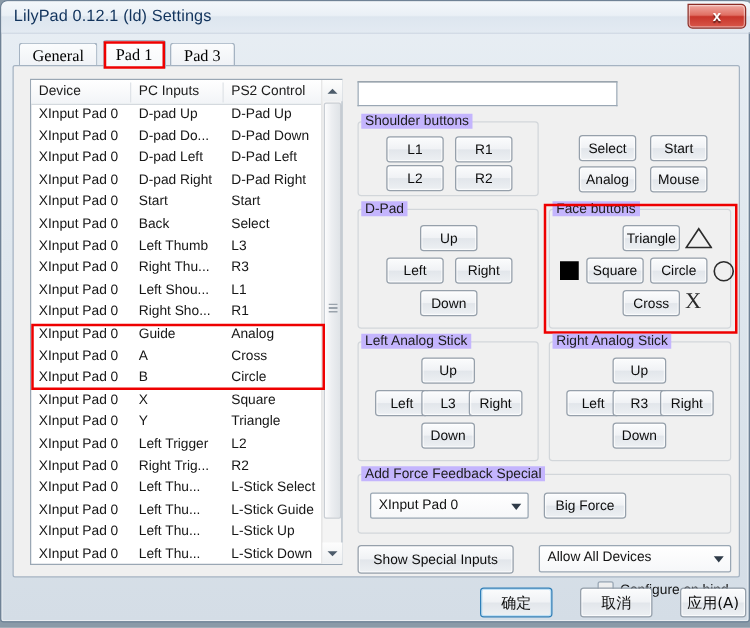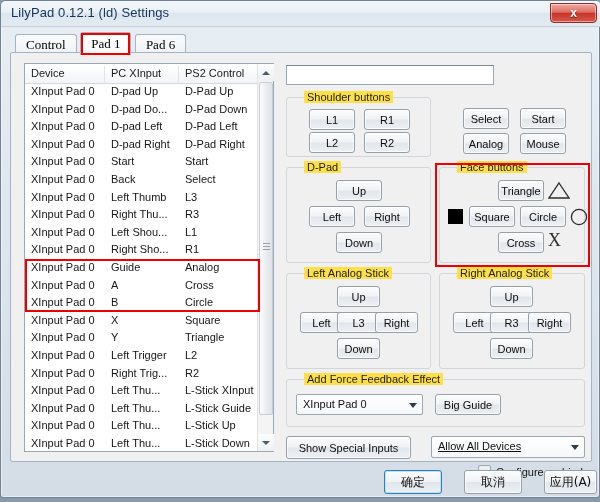--- a/index.html
+++ b/index.html
@@ -191,22 +191,22 @@
   }
 
   #quick-setup { position: absolute; left: 222px; top: 3px; width: 80px; height: 22px; }
 
   .groupbox {
     position: absolute;
     border: 1px solid #d2d6da;
     border-radius: 3px;
   }
   .groupbox > .gtitle {
-    position: absolute; left: 17px; top: -7px;
-    background: #fde047;
+    position: absolute; left: 2px; top: -7px;
+    background: #c4b5fd;
     padding: 0 3px;
     font-size: 11px; color: #1c1c1c;
     white-space: nowrap;
   }
 
   #gb-shoulder { left: 3px; top: 36px; width: 145px; height: 60px; }
   #gb-dpad     { left: 3px; top: 106px; width: 145px; height: 96px; }
   #gb-face     { left: 156px; top: 106px; width: 146px; height: 96px; }
   #gb-lstick   { left: 3px; top: 212px; width: 145px; height: 96px; }
   #gb-rstick   { left: 156px; top: 212px; width: 146px; height: 96px; }
@@ -278,21 +278,21 @@
   }
   #btn-bigmotor   { position:absolute; left:148px; top:14px; width:66px; height:21px; }
   #btn-smallmotor { position:absolute; left:222px; top:14px; width:69px; height:21px; }
 
   #btn-special { position:absolute; left:3px; top:375px; width:125px; height:23px;text-align:center; }
   #dev-select {
     position:absolute; left:148px; top:375px; width:154px; height:22px;
     background: linear-gradient(to bottom,#ffffff 0%,#f6f7f9 100%);
     border: 1px solid #9aa7b4; border-radius: 2px;
   }
-  #dev-select .val { position:absolute; left:6px; top:3px; font-size:11px; color:#111;text-decoration:underline; }
+  #dev-select .val { position:absolute; left:6px; top:3px; font-size:11px; color:#111; }
 
   #cfg-bind {
     position: absolute; left: 195px; top: 404px;
     display: flex; align-items: center; gap: 5px;
   }
   .checkbox {
     width: 13px; height: 13px;
     background: linear-gradient(to bottom,#f0f0f0,#e3e6e9);
     border: 1px solid #9aa7b4;
     border-radius: 2px;
@@ -318,38 +318,38 @@
 
   <div id="titlebar">
     <div id="title-text">LilyPad 0.12.1 (ld) Settings</div>
     <div id="close-button">
       <span class="glyph">x</span>
     </div>
   </div>
 
   <div id="tabstrip">
     <div class="tab">
-      <span>Control</span>
+      <span>General</span>
     </div>
     <div class="tab selected">
       <span>Pad 1</span>
       <span class="tab-highlight"></span>
     </div>
     <div class="tab">
-      <span>Pad 6</span>
+      <span>Pad 3</span>
     </div>
   </div>
 
   <div id="tabbody">
 
     <div id="listbox">
       <div id="list-head">
         <span class="hc" style="left:6px">Device</span>
         <span class="sep" style="left:79px"></span>
-        <span class="hc" style="left:86px">PC XInput</span>
+        <span class="hc" style="left:86px">PC Inputs</span>
         <span class="sep" style="left:153px"></span>
         <span class="hc" style="left:160px">PS2 Control</span>
       </div>
       <div id="rows">
           <div class="row">
             <span class="c1">XInput Pad 0</span>
             <span class="c2">D-pad Up</span>
             <span class="c3">D-Pad Up</span>
           </div>
           <div class="row">
@@ -428,21 +428,21 @@
             <span class="c3">L2</span>
           </div>
           <div class="row">
             <span class="c1">XInput Pad 0</span>
             <span class="c2">Right Trig...</span>
             <span class="c3">R2</span>
           </div>
           <div class="row">
             <span class="c1">XInput Pad 0</span>
             <span class="c2">Left Thu...</span>
-            <span class="c3">L-Stick XInput</span>
+            <span class="c3">L-Stick Select</span>
           </div>
           <div class="row">
             <span class="c1">XInput Pad 0</span>
             <span class="c2">Left Thu...</span>
             <span class="c3">L-Stick Guide</span>
           </div>
           <div class="row">
             <span class="c1">XInput Pad 0</span>
             <span class="c2">Left Thu...</span>
             <span class="c3">L-Stick Up</span>
@@ -523,26 +523,26 @@
       <div class="groupbox" id="gb-rstick">
         <span class="gtitle">Right Analog Stick</span>
         <div class="btn st-btn st-up">Up</div>
         <div class="btn st-btn st-left">Left</div>
         <div class="btn st-btn st-mid">R3</div>
         <div class="btn st-btn st-right">Right</div>
         <div class="btn st-btn st-down">Down</div>
       </div>
 
       <div class="groupbox" id="gb-ffb">
-        <span class="gtitle">Add Force Feedback Effect</span>
+        <span class="gtitle">Add Force Feedback Special</span>
         <div id="ffb-select">
           <span class="val">XInput Pad 0</span>
           <span class="combo-arrow"></span>
         </div>
-        <div class="btn" id="btn-bigmotor">Big Guide</div>
+        <div class="btn" id="btn-bigmotor">Big Force</div>
       </div>
 
       <div class="btn" id="btn-special">Show Special Inputs</div>
       <div id="dev-select">
         <span class="val">Allow All Devices</span>
         <span class="combo-arrow"></span>
       </div>
 
       <div id="cfg-bind">
         <span class="checkbox"></span>

